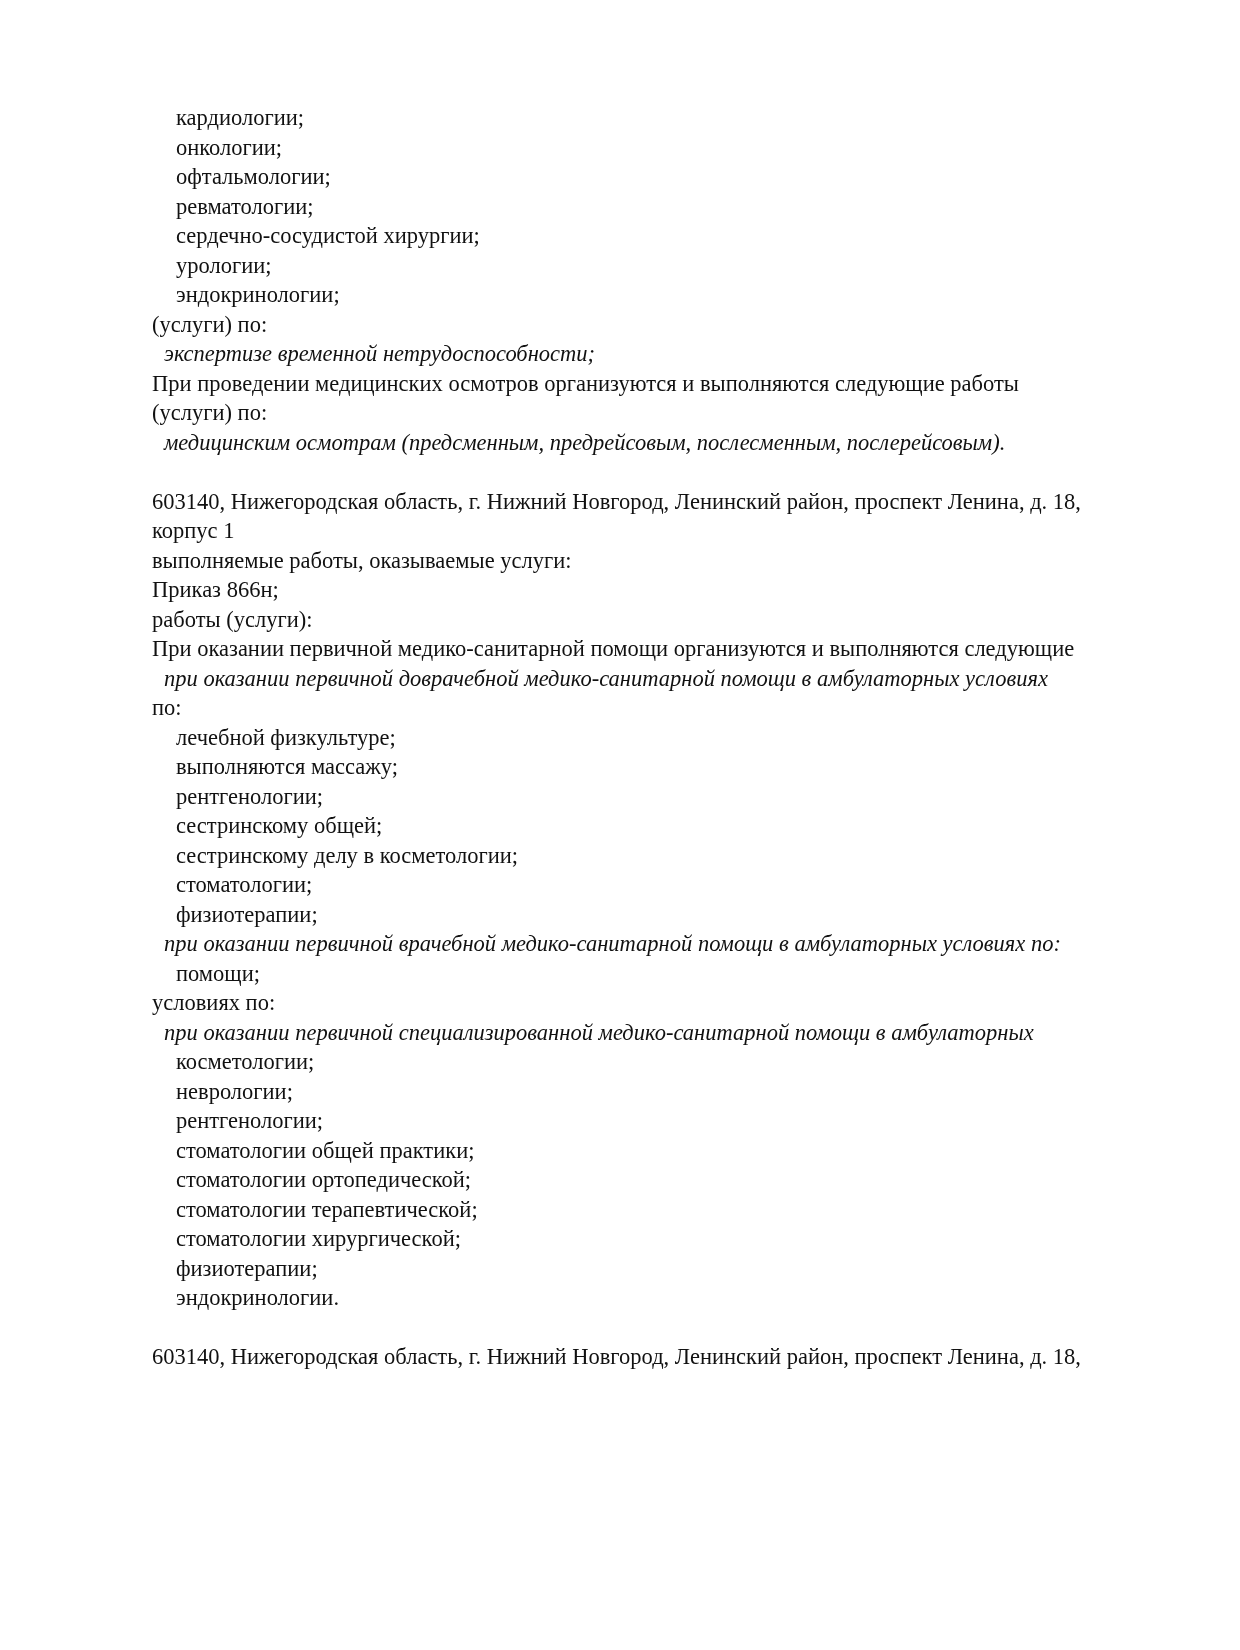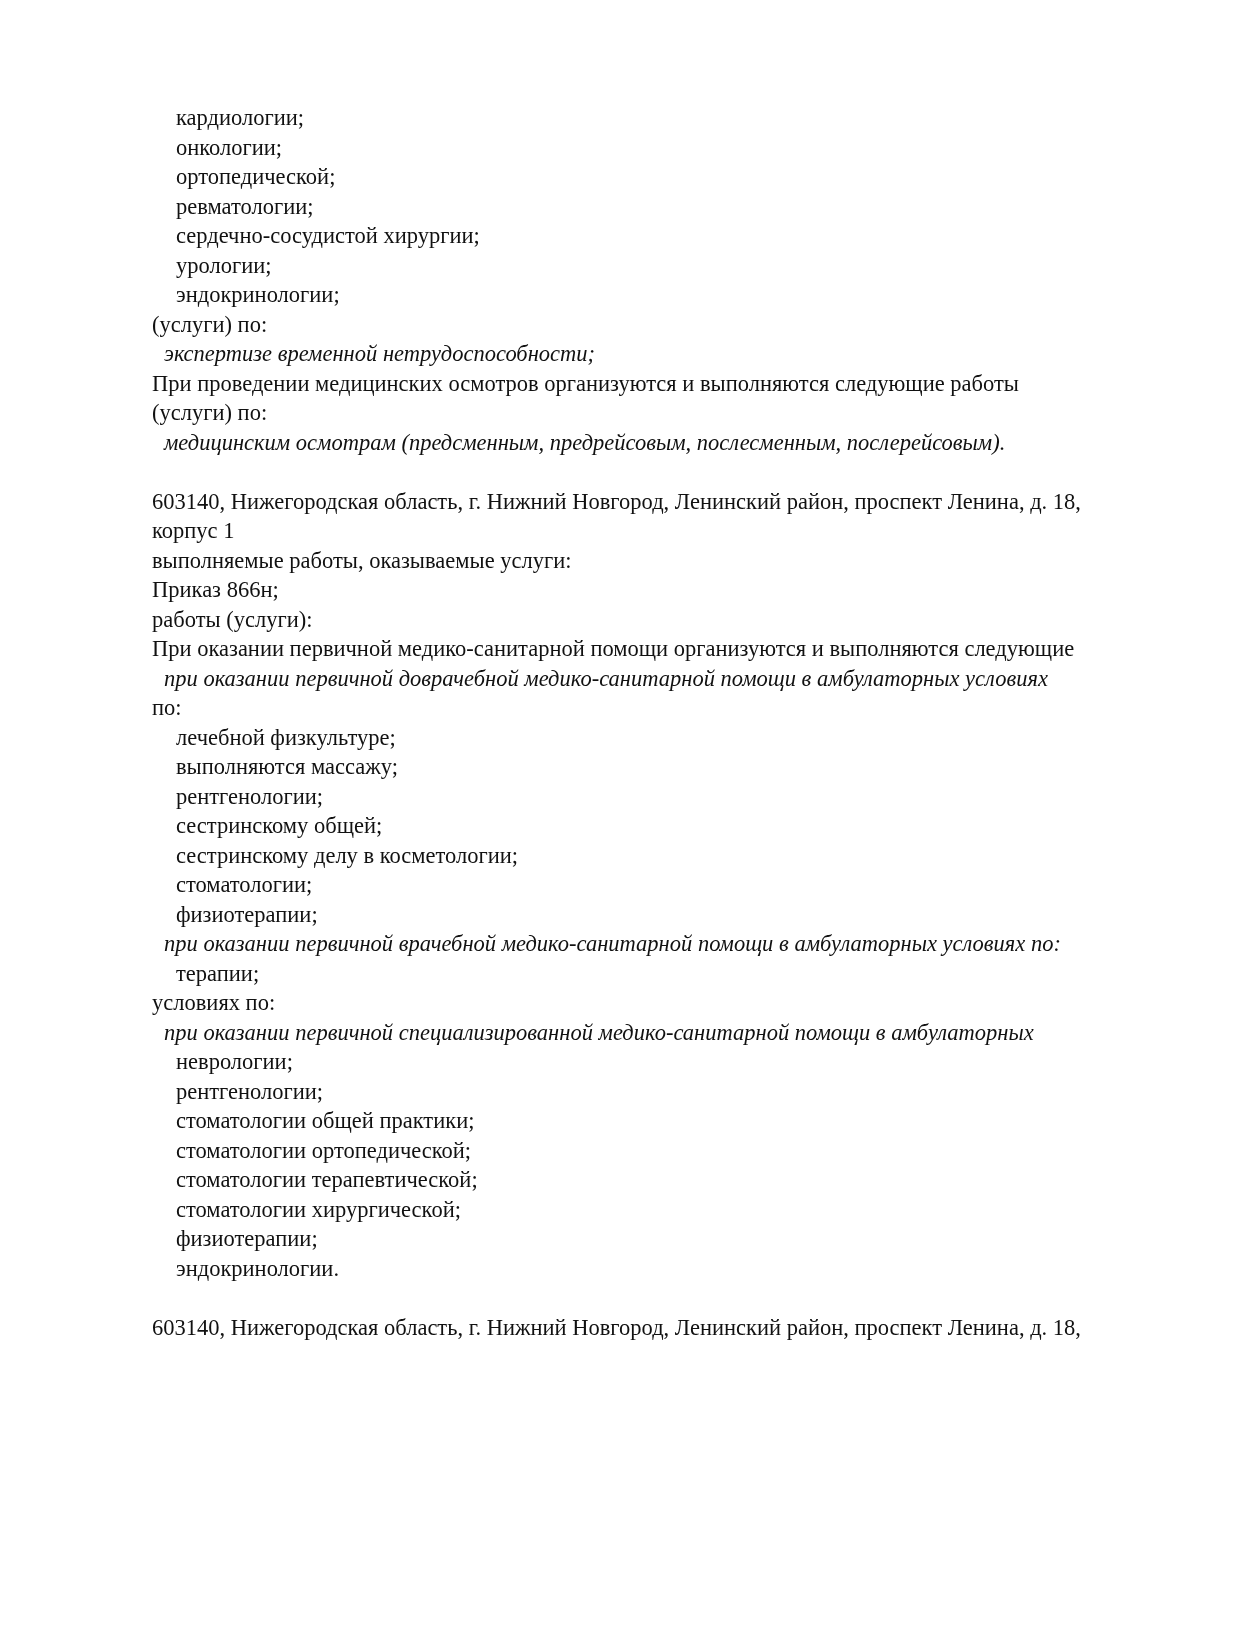--- a/index.html
+++ b/index.html
@@ -21,21 +21,21 @@
     .gap { height: 29.5px; }
   </style>
 </head>
 <body>
 
 <div class="page">
 
   <div>
     <div class="line l2">кардиологии;</div>
     <div class="line l2">онкологии;</div>
-    <div class="line l2">ортопедической;</div>
+    <div class="line l2">офтальмологии;</div>
     <div class="line l2">ревматологии;</div>
     <div class="line l2">сердечно-сосудистой хирургии;</div>
     <div class="line l2">урологии;</div>
     <div class="line l2">эндокринологии;</div>
   </div>
 
   <div>
     <div class="line">(услуги) по:</div>
     <div class="line l1">экспертизе временной нетрудоспособности;</div>
   </div>
@@ -63,26 +63,27 @@
       <div class="line l2">выполняются массажу;</div>
       <div class="line l2">рентгенологии;</div>
       <div class="line l2">сестринскому общей;</div>
       <div class="line l2">сестринскому делу в косметологии;</div>
       <div class="line l2">стоматологии;</div>
       <div class="line l2">физиотерапии;</div>
     </div>
 
     <div class="line l1">при оказании первичной врачебной медико-санитарной помощи в амбулаторных условиях по:</div>
     <div>
-      <div class="line l2">терапии;</div>
+      <div class="line l2">помощи;</div>
     </div>
 
     <div class="line">условиях по:</div>
     <div class="line l1">при оказании первичной специализированной медико-санитарной помощи в амбулаторных</div>
     <div>
+      <div class="line l2">косметологии;</div>
       <div class="line l2">неврологии;</div>
       <div class="line l2">рентгенологии;</div>
       <div class="line l2">стоматологии общей практики;</div>
       <div class="line l2">стоматологии ортопедической;</div>
       <div class="line l2">стоматологии терапевтической;</div>
       <div class="line l2">стоматологии хирургической;</div>
       <div class="line l2">физиотерапии;</div>
       <div class="line l2">эндокринологии.</div>
     </div>
   </div>

